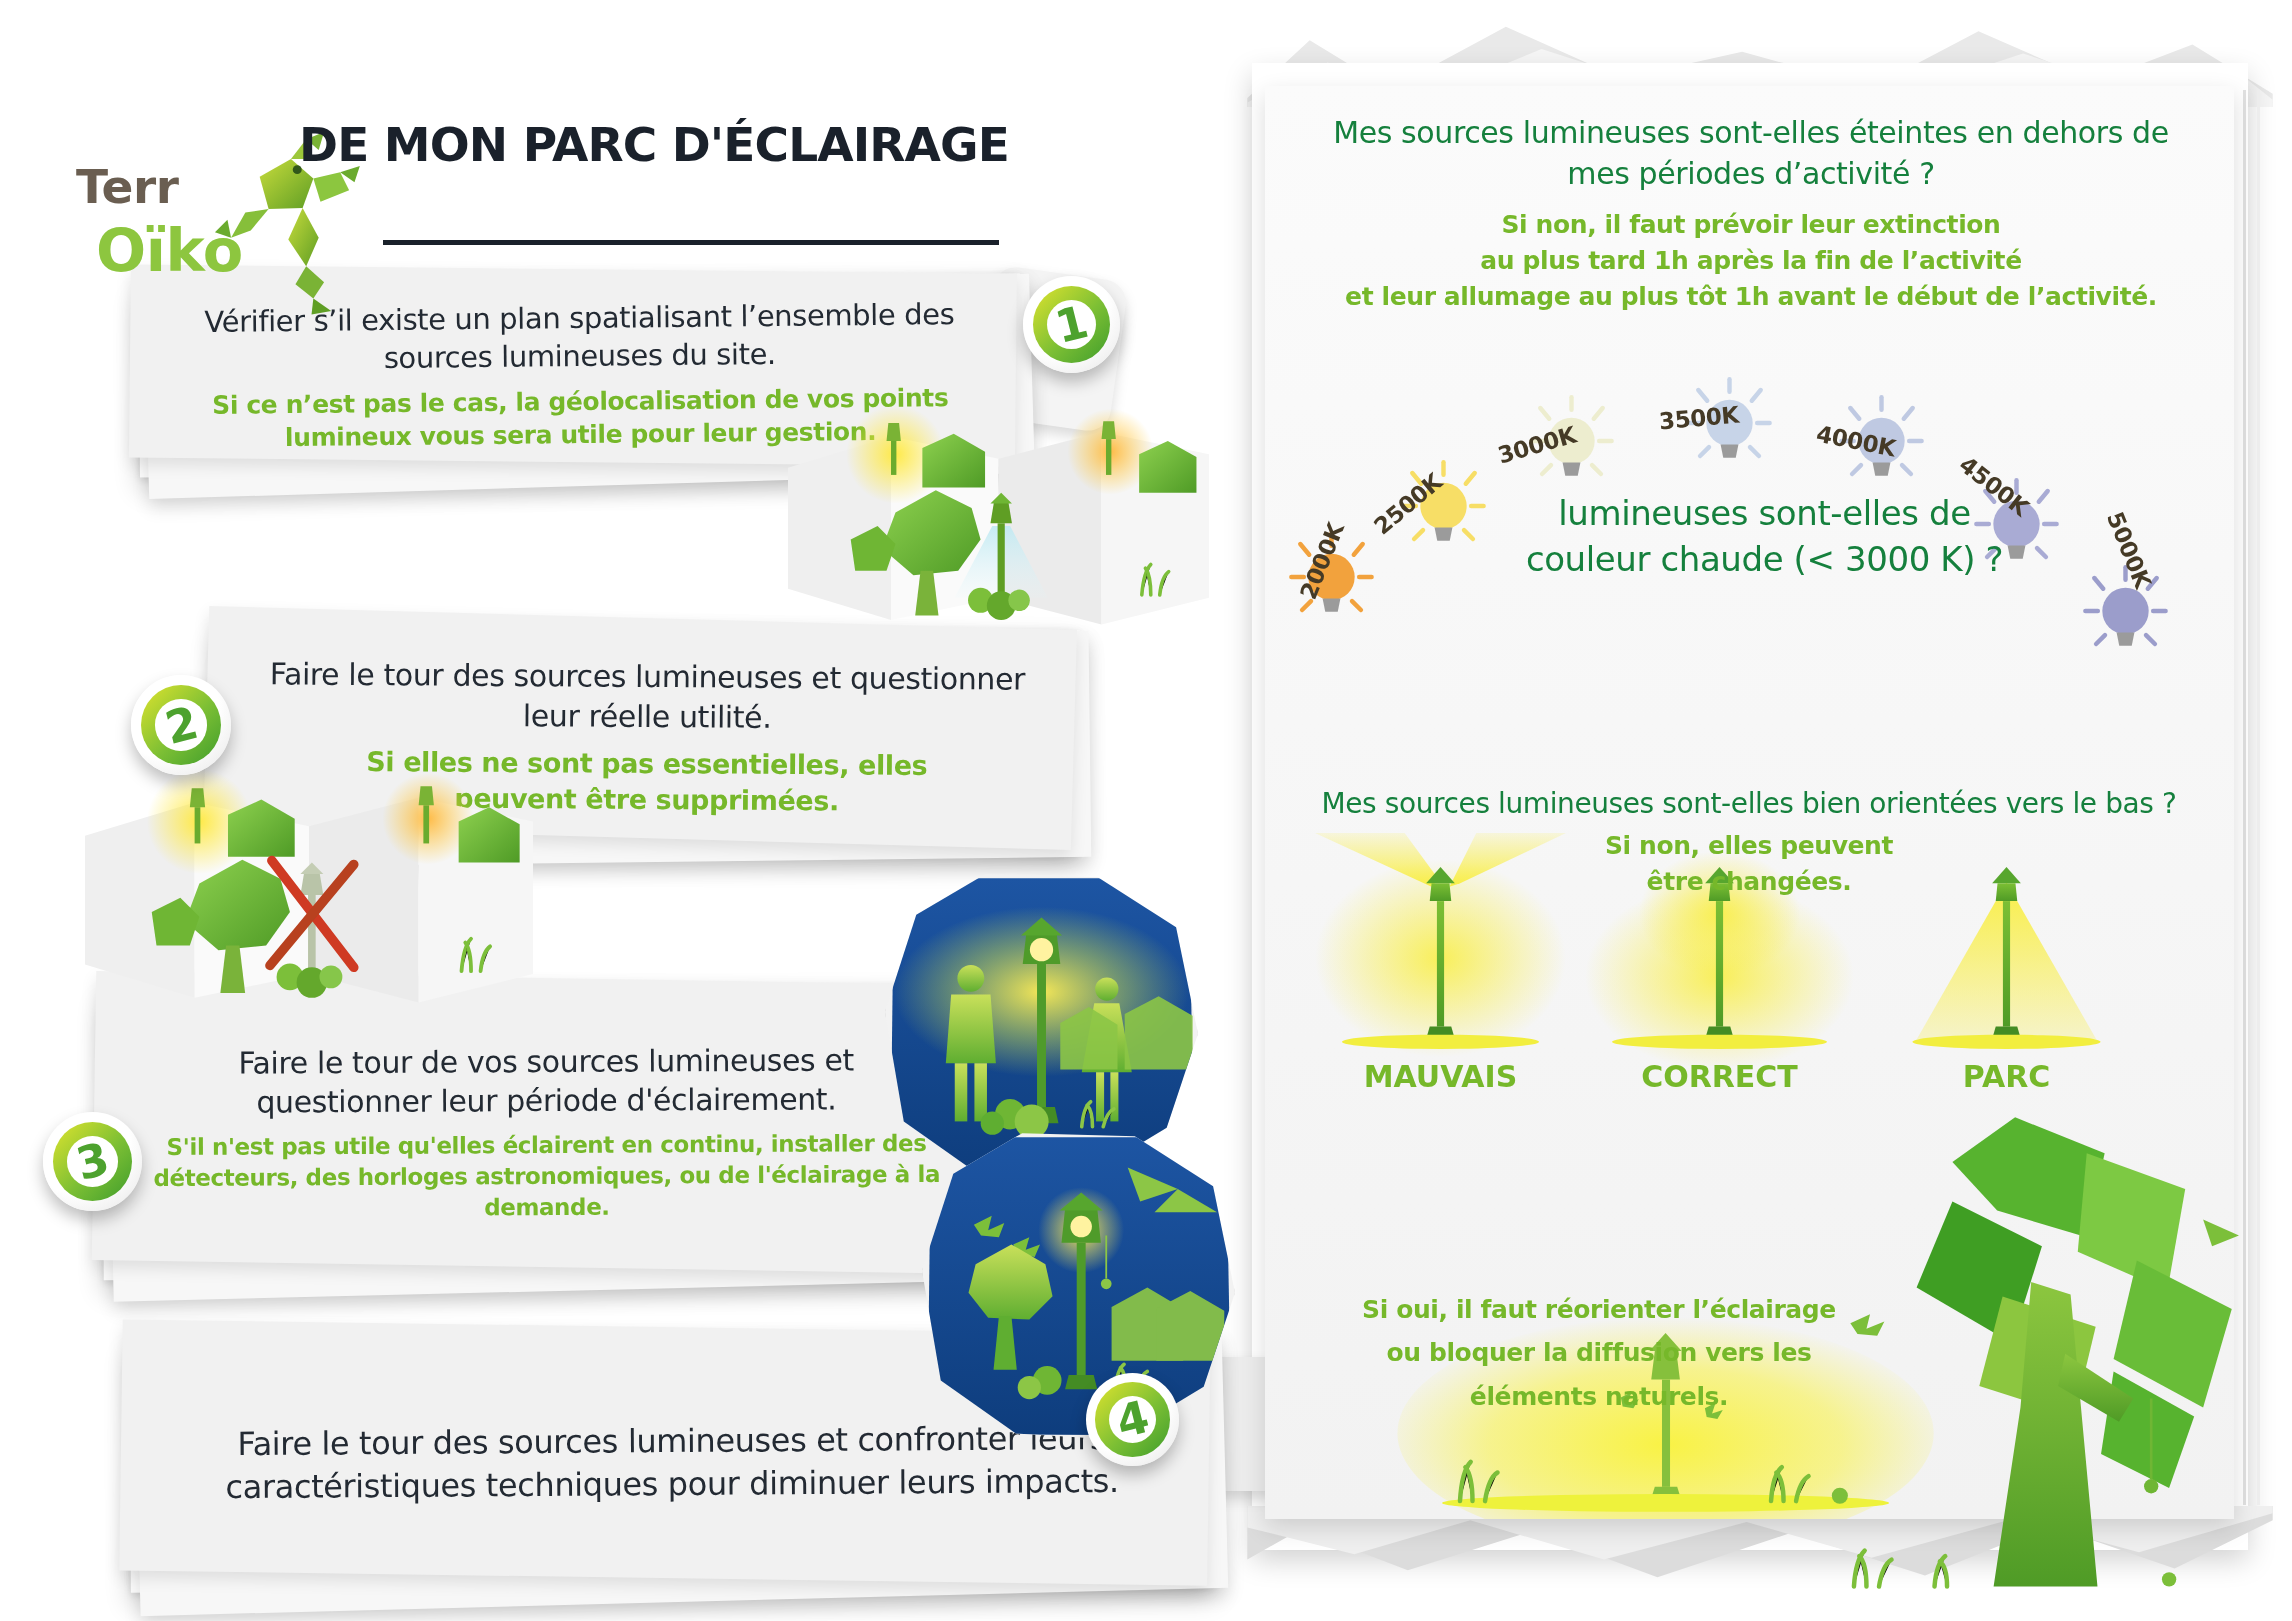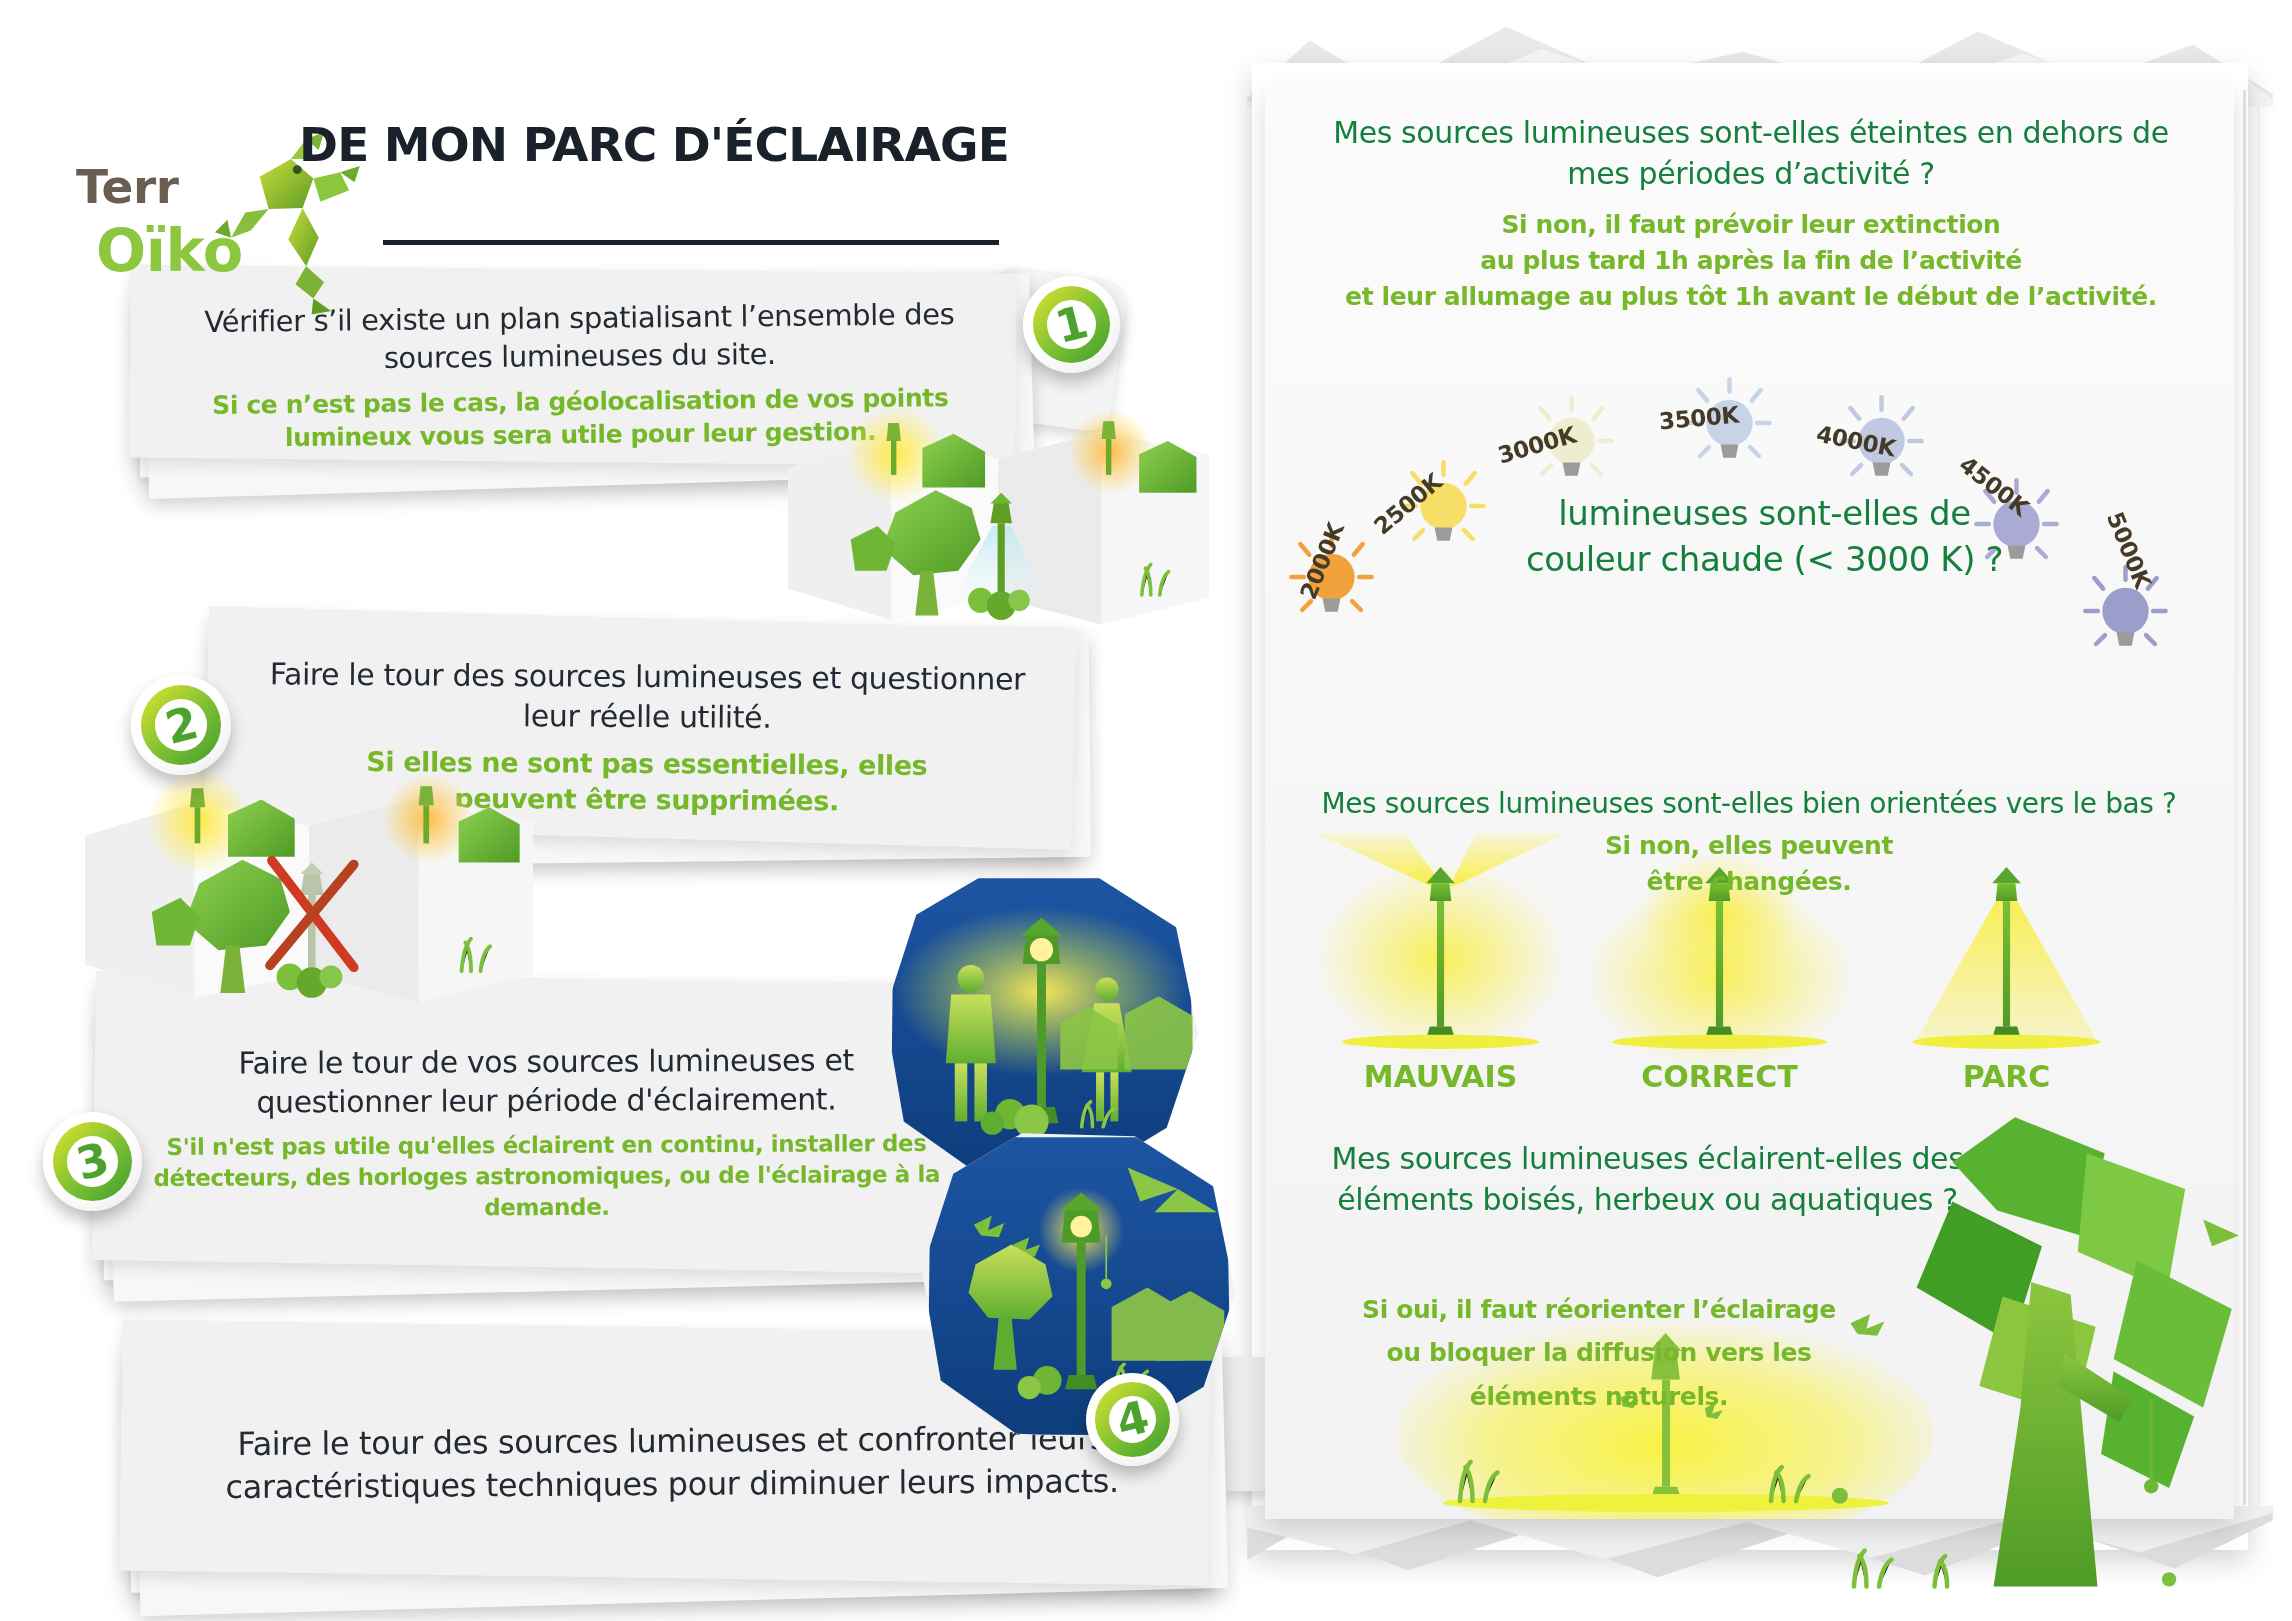--- a/index.html
+++ b/index.html
@@ -518,24 +518,20 @@
     <polygon points="150,56 170,56 172,76 148,76" fill="url(#postG)"></polygon>
     <rect x="156" y="76" width="8" height="140" fill="url(#postG)"></rect>
     <polygon points="148,216 172,216 176,230 144,230" fill="#448c24"></polygon>
     <ellipse cx="160" cy="233" rx="105" ry="8" fill="#f2ee3f"></ellipse>
   </svg>
 
   <div class="lamp-option-label" style="left:1297px;top:1059px;">MAUVAIS</div>
   <div class="lamp-option-label" style="left:1576px;top:1059px;">CORRECT</div>
   <div class="lamp-option-label" style="left:1863px;top:1059px;">PARC</div>
 
-  <div class="center" style="position:absolute;left:1267px;top:1139px;width:761px;z-index:4;">
-    <div class="q-question nowrap" style="font-size:30px;">Mes sources lumineuses éclairent-elles des</div>
-    <div class="q-question nowrap" style="font-size:30px;">éléments boisés, herbeux ou aquatiques ?</div>
-  </div>
   <div class="center" style="position:absolute;left:1308px;top:1252px;width:582px;z-index:4;margin-top:40px;">
     <div class="q-advice nowrap">Si oui, il faut réorienter l’éclairage</div>
     <div class="q-advice nowrap" style="margin-top:7.2px;">ou bloquer la diffusion vers les</div>
     <div class="q-advice nowrap" style="margin-top:7.2px;">éléments naturels.</div>
   </div>
 
   <svg class="torn" style="left:1397px;top:1317px;z-index:3;" width="555" height="202" viewBox="0 0 620 226">
     <defs>
       <radialGradient id="bigGlow" cx="0.5" cy="0.55" r="0.55">
         <stop offset="0" stop-color="#f9f23c" stop-opacity="0.95"></stop>

